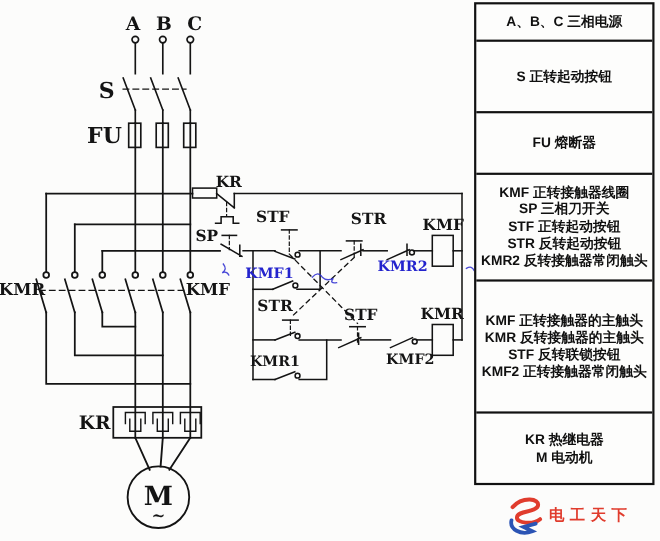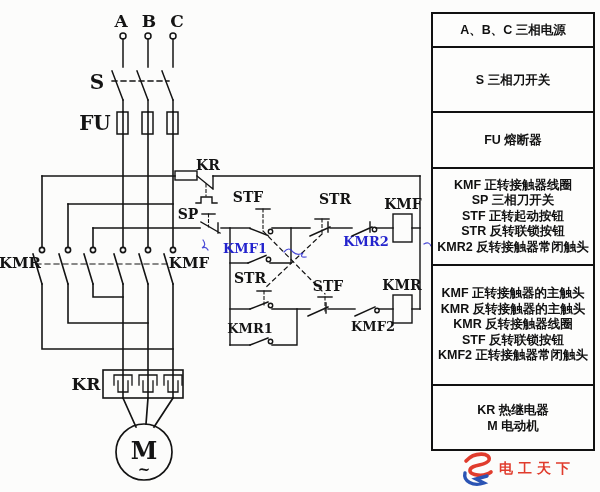--- a/index.html
+++ b/index.html
@@ -1,21 +1,21 @@
 <!DOCTYPE html>
 <html><head>
 <meta charset="utf-8">
 <style>
   html,body{margin:0;padding:0;background:#e8e8e8;}
   .stage{position:relative;width:600px;height:492px;background:#fcfcfb;overflow:hidden;
          font-family:"Liberation Sans", sans-serif;}
   svg text{font-family:"DejaVu Serif", serif;font-weight:700;fill:#141414;}
   svg .blue{fill:#2323cd;}
   
-  .legend{position:absolute;left:431px;top:12px;width:164px;box-sizing:border-box;
+  .legend{position:absolute;left:431px;top:2px;width:164px;box-sizing:border-box;
           border:2px solid #111;background:#fdfdfc;}
   .lg-sec{display:flex;flex-direction:column;justify-content:center;align-items:center;
           border-top:2px solid #111;color:#101010;font-weight:700;font-size:12.5px;
           line-height:16px;text-align:center;}
   .lg-sec:first-child{border-top:none;}
   .s1{height:32px}.s2{height:63px}.s3{height:54px}.s4{height:95px}.s5{height:118px}.s6{height:63px}
   .s4 .lg-line,.s5 .lg-line{line-height:15.5px;}
   
   .wm{position:absolute;left:461px;top:446px;width:138px;height:45px;display:flex;
       align-items:center;gap:4px;}
@@ -214,36 +214,35 @@
       <path d="M424,244 q5,-3 7,2 q3,4 8,2"></path>
     </g>
   </svg>
 
   
   <div class="legend">
     <div class="lg-sec s1">
       <div class="lg-line">A、B、C 三相电源</div>
     </div>
     <div class="lg-sec s2">
-      <div class="lg-line">S 三相刀开关</div>
+      <div class="lg-line">S 正转起动按钮</div>
     </div>
     <div class="lg-sec s3">
       <div class="lg-line">FU 熔断器</div>
     </div>
     <div class="lg-sec s4">
       <div class="lg-line">KMF 正转接触器线圈</div>
       <div class="lg-line">SP 三相刀开关</div>
       <div class="lg-line">STF 正转起动按钮</div>
-      <div class="lg-line">STR 反转联锁按钮</div>
+      <div class="lg-line">STR 反转起动按钮</div>
       <div class="lg-line">KMR2 反转接触器常闭触头</div>
     </div>
     <div class="lg-sec s5">
       <div class="lg-line">KMF 正转接触器的主触头</div>
       <div class="lg-line">KMR 反转接触器的主触头</div>
-      <div class="lg-line">KMR 反转接触器线圈</div>
       <div class="lg-line">STF 反转联锁按钮</div>
       <div class="lg-line">KMF2 正转接触器常闭触头</div>
     </div>
     <div class="lg-sec s6">
       <div class="lg-line">KR 热继电器</div>
       <div class="lg-line">M 电动机</div>
     </div>
   </div>
 
   

